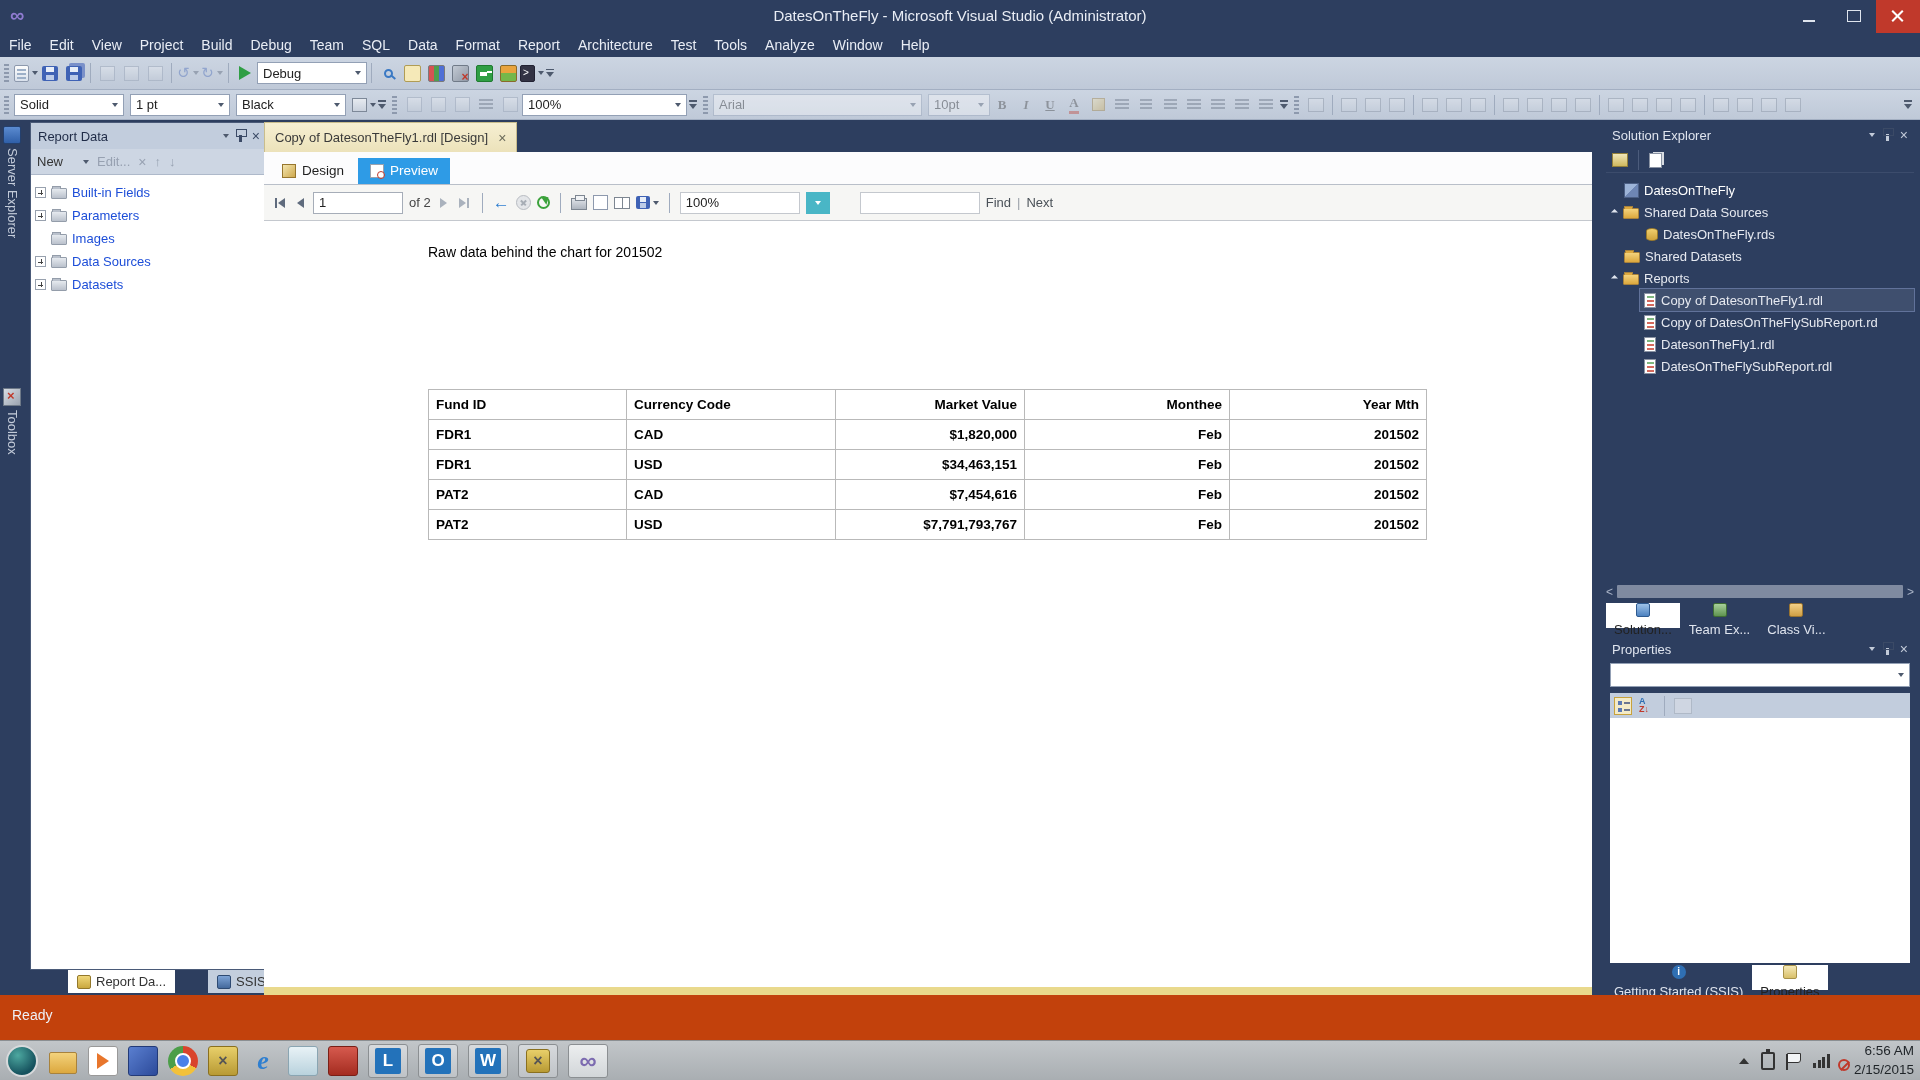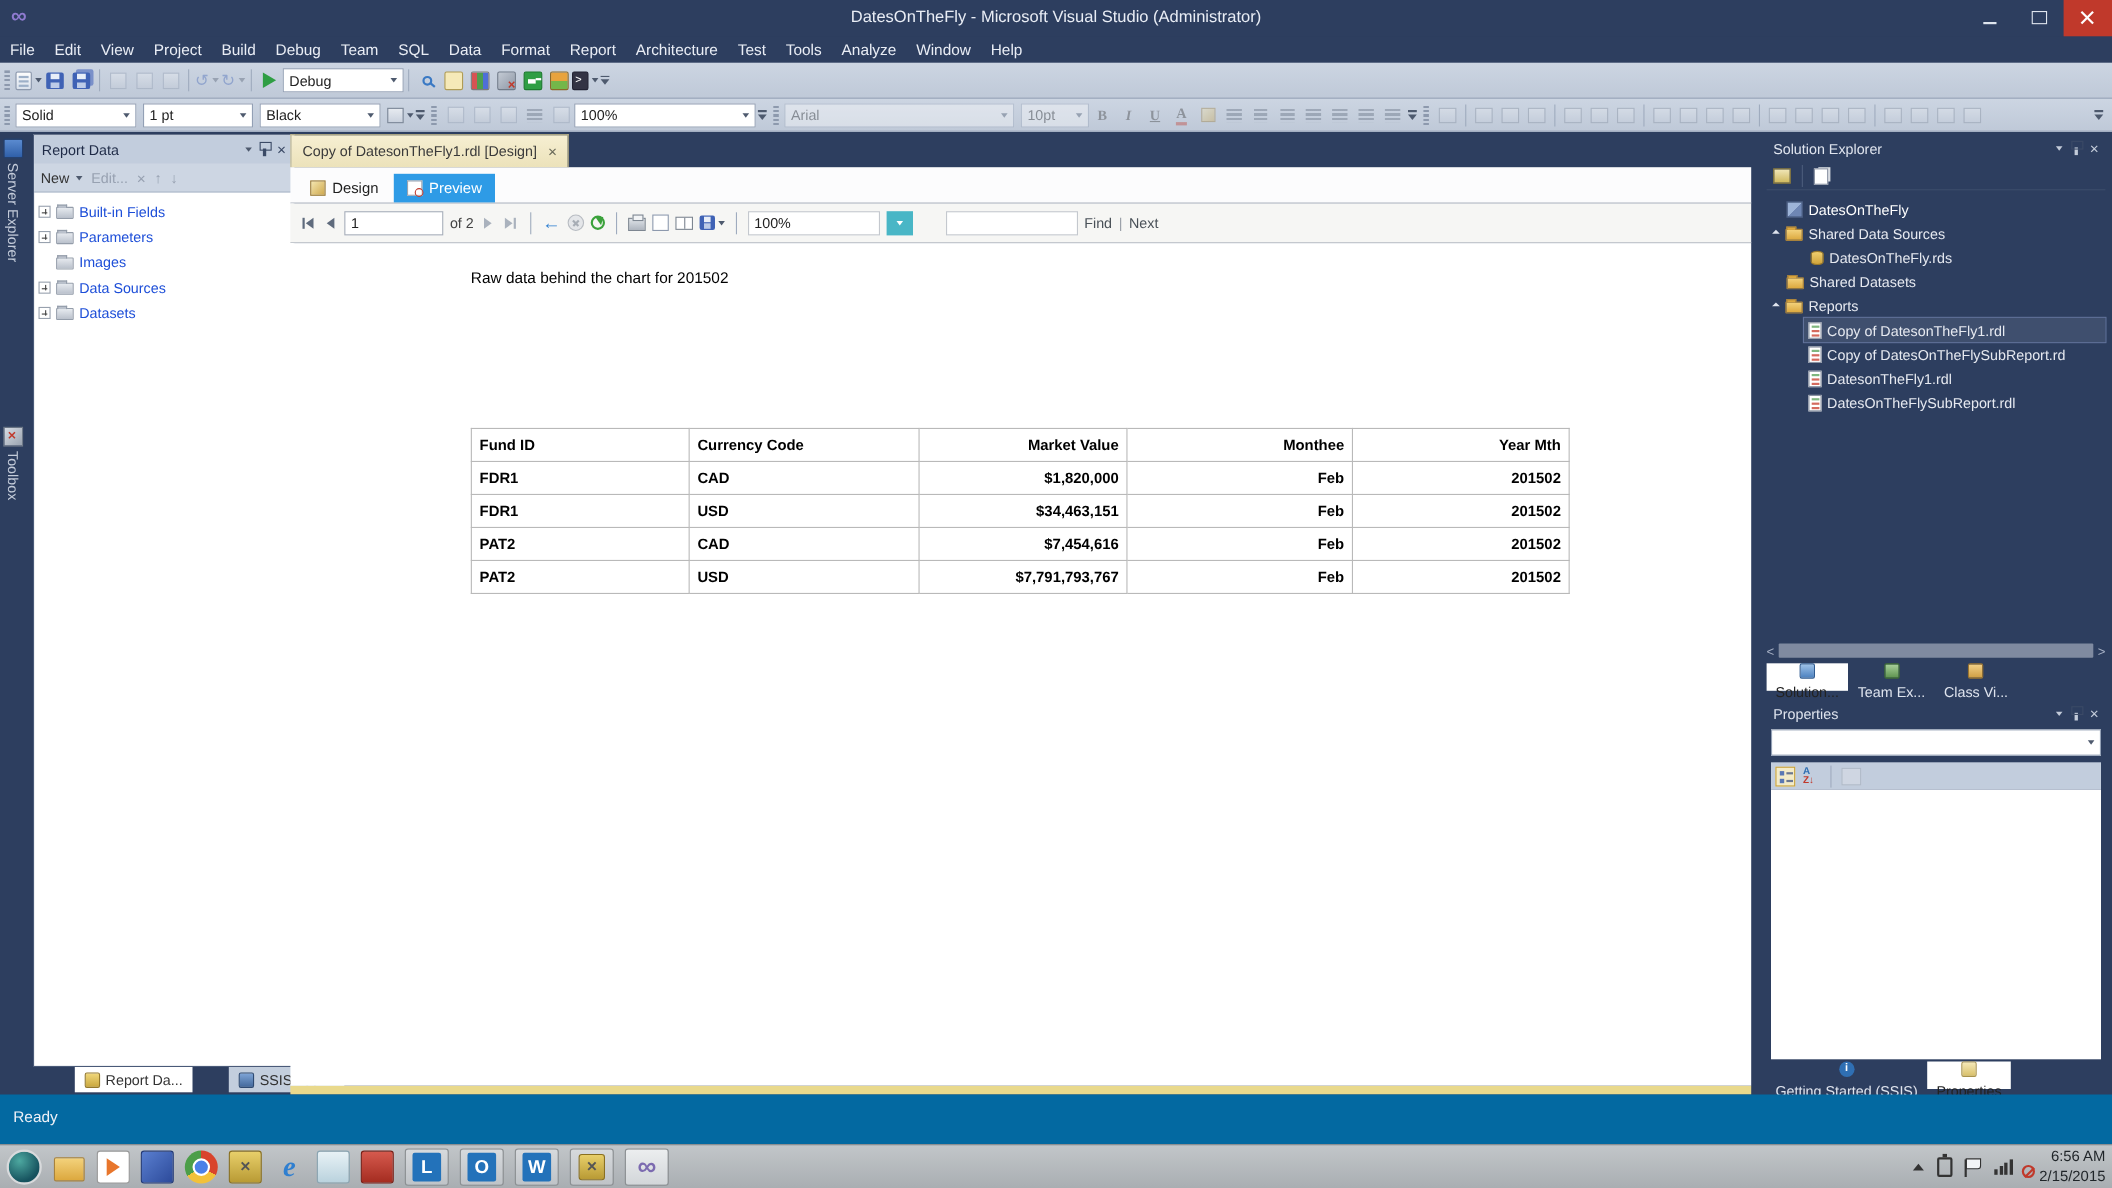--- a/index.html
+++ b/index.html
@@ -174,21 +174,21 @@
   .ic-cat { width:18px; height:18px; background:#f3ebc8; border:1px solid #c8a23c; position:relative; }
   .ic-cat::before { content:""; position:absolute; left:3px; top:3px; width:4px; height:4px; background:#5a78b4; box-shadow:0 7px 0 #5a78b4; }
   .ic-cat::after { content:""; position:absolute; left:9px; top:4px; width:6px; height:2px; background:#6a7690; box-shadow:0 7px 0 #6a7690; }
   .ic-az { width:18px; height:18px; position:relative; color:#333; }
   .ic-az::before { content:"A"; position:absolute; left:2px; top:-1px; font-size:9px; font-weight:bold; color:#2f6fb3; }
   .ic-az::after { content:"Z↓"; position:absolute; left:2px; top:7px; font-size:9px; font-weight:bold; color:#c0392b; }
   .ic-ppages { width:18px; height:16px; background:#dfe3e9; border:1px solid #9aa2ae; opacity:.45; }
   .prop-body { position:absolute; left:4px; width:300px; background:#fff; }
 
   
-  .statusbar { position:absolute; left:0; top:995px; width:1920px; height:45px; background:#0369a1; color:#eef1f7; font-size:14px; }
+  .statusbar { position:absolute; left:0; top:995px; width:1920px; height:45px; background:#c2410c; color:#eef1f7; font-size:14px; }
   .statusbar span { position:absolute; left:12px; top:12px; }
 
   
   .taskbar { position:absolute; left:0; top:1040px; width:1920px; height:40px; background:linear-gradient(#c2c6c9,#a9aeb2); border-top:1px solid #8b8f92; display:flex; align-items:center; padding:0 6px; gap:10px; }
   .tkico { width:30px; height:30px; border-radius:3px; display:flex; align-items:center; justify-content:center; font-weight:bold; flex:none; position:relative; }
   .startorb { width:32px; height:32px; border-radius:50%; background:radial-gradient(circle at 35% 30%, #4da8a0, #16525e 70%); border:2px solid #d8dadc; }
   .tk-folder { background:linear-gradient(#f3d27c,#dca83e); border:1px solid #a8823c; width:28px; height:22px; border-radius:2px; margin-top:4px; }
   .tk-media { background:#fff; border:1px solid #999; } .tk-media::after { content:""; width:0;height:0;border-left:12px solid #e8762c;border-top:8px solid transparent;border-bottom:8px solid transparent; }
   .tk-pc { background:linear-gradient(135deg,#5a7fd0,#2c4a9a); border:1px solid #223a78; }
   .tk-chrome { border-radius:50%; background:conic-gradient(#d9442c 0 33%, #f2c13a 33% 66%, #4c9e49 66% 100%); position:relative; }
@@ -482,21 +482,21 @@
   <div class="rd-panel">
     <div class="pane-hdr">
       <span>Report Data</span>
       <span class="hctl">
         <span class="ddarrow"></span>
         <span class="pinic"></span>
         <span class="xchar">×</span>
       </span>
     </div>
     <div class="rd-toolbar">
-      <span style="display:flex;align-items:center;gap:3px">
+      <span style="display:flex;align-items:center;gap:17px">
           <span>New</span>
           <span class="ddarrow"></span>
         </span>
       <span class="dis">Edit...</span>
       <span class="dis xchar">×</span>
       <span class="dis">↑</span>
       <span class="dis">↓</span>
     </div>
     <div class="tree">
       <div class="titem">

